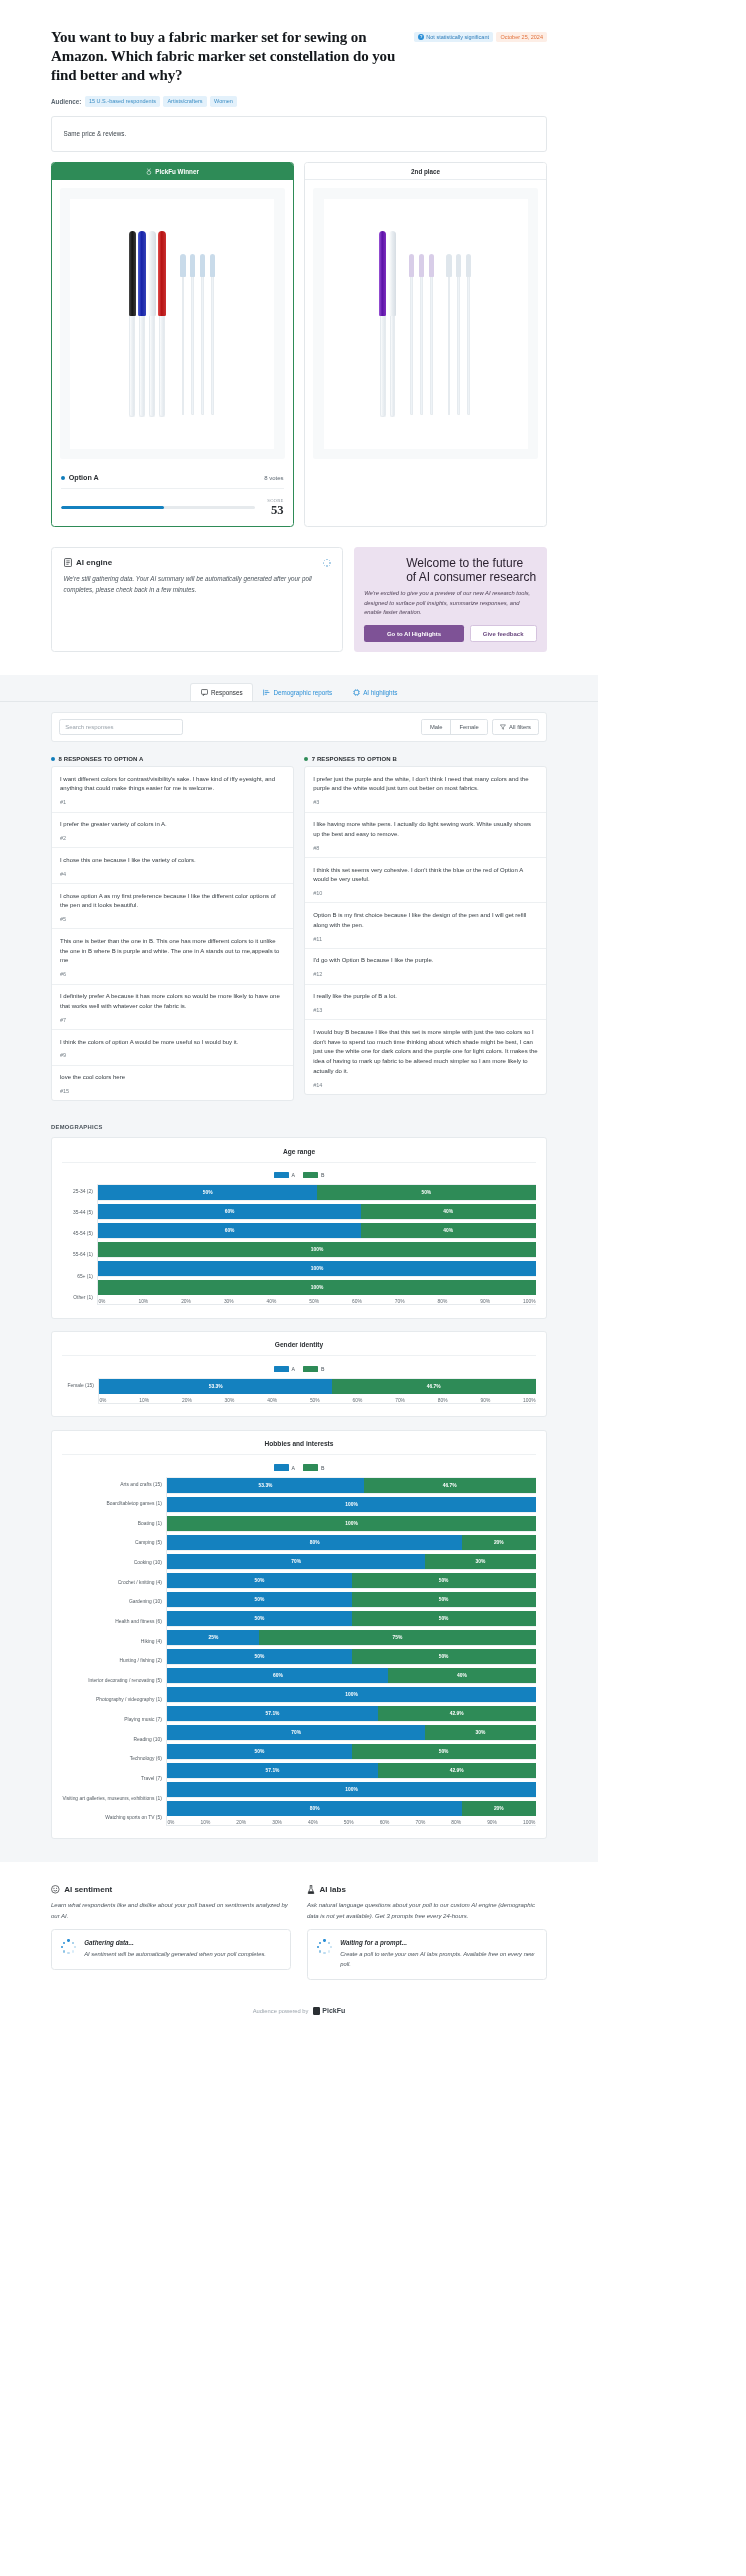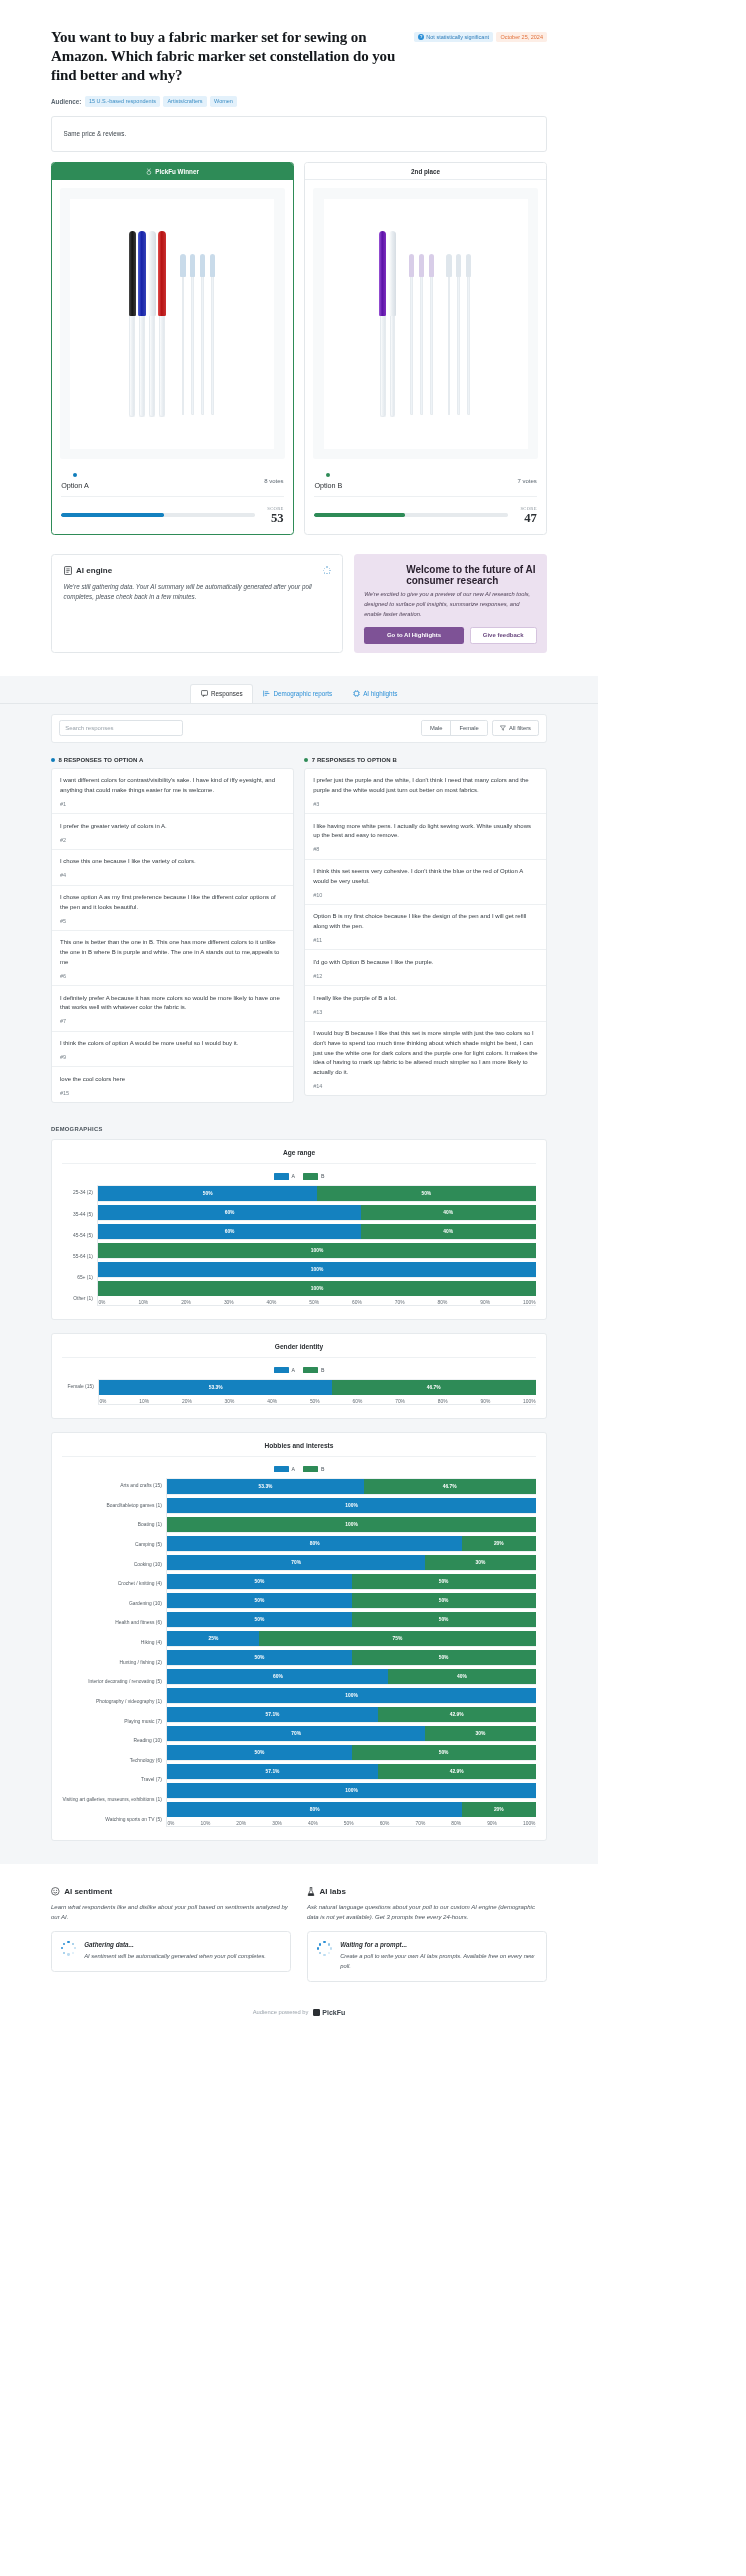--- a/index.html
+++ b/index.html
@@ -57,21 +57,21 @@
   .img-inner { background:#ffffff; width:100%; height:100%; display:flex; align-items:center; justify-content:center; gap:2.3px; }
   .pen { width:7.5px; position:relative; display:flex; flex-direction:column; align-items:center; }
   .pen .cap { width:7.5px; height:85px; border-radius:4px 4px 1.2px 1.2px; }
   .pen .barrel { width:5.8px; height:101px; background:linear-gradient(90deg,#fbfcfd,#eef2f5 40%,#e2e8ed); border-radius:0 0 2.3px 2.3px; border:0.6px solid #e6ebef; border-top:none; }
   .pen.refill { margin-top:21px; }
   .pen.refill .cap { height:23px; width:5.2px; }
   .pen.refill .barrel { height:138px; width:2.9px; background:linear-gradient(90deg,#f4f8fb,#e8eef3); }
 
   .opt-meta { padding: 5.8px 9.2px 9.2px 9.2px; }
   .opt-meta-top { display:flex; align-items:center; justify-content:space-between; padding-bottom:5.8px; border-bottom:0.6px solid #edf0f2; }
-  .opt-name { display:flex; align-items:center; gap:3.5px; font-size:7.2px; font-weight:400;flex-direction:column; }
+  .opt-name { display:flex; align-items:center; gap:3.5px; font-size:7.2px; font-weight:700; }
   .dot { width:4px; height:4px; border-radius:50%; display:inline-block; }
   .dot.a { background:#0f7dbb; }
   .dot.b { background:#2e8b57; }
   .votes { font-size:6px; color:#5b6670; }
   .score-row { display:flex; align-items:center; justify-content:space-between; margin-top:9.2px;font-family:Liberation Serif, serif; }
   .bar-track { flex:1; height:3.5px; background:#e6eaed; border-radius:1.7px; overflow:hidden; margin-right:12.7px; }
   .bar-fill { height:100%; border-radius:1.7px; }
   .bar-fill.a { background:#1481bf; }
   .bar-fill.b { background:#2e8b57; }
   .score-box { text-align:right; }
@@ -80,21 +80,21 @@
 
   
   .ai-row { display:flex; gap:10.4px; margin-top:19.6px; align-items:stretch; }
   .ai-summary { flex:1.55; border:0.6px solid #e3e7ea; border-radius:3.5px; background:#fff; padding:10.4px 11.5px; }
   .ai-sum-head { display:flex; align-items:center; justify-content:space-between; }
   .ai-sum-title { display:flex; align-items:center; gap:4.6px; font-size:8px; font-weight:700; }
   .spinner { width:8px; height:8px; position:relative; }
   .spinner i { position:absolute; width:1.4px; height:1.4px; border-radius:50%; background:#9fc8e4; }
   .ai-sum-text { font-style:italic; font-size:6.3px; color:#4a535b; line-height:1.65; margin-top:7px; }
   .ai-promo { flex:1; background:#ece1f0; border-radius:3.5px; padding:9.2px 10.4px; }
-  .ai-promo-title { font-size:10px; font-weight:700; color:#2b2230;padding-left:42px; }
+  .ai-promo-title { font-size:12px; font-weight:400; color:#2b2230;padding-left:42px; }
   .ai-promo-text { font-style:italic; font-size:5.8px; color:#4d3f55; line-height:1.7; margin-top:4.6px; }
   .ai-promo-btns { display:flex; gap:5.8px; margin-top:7px; }
   .btn-purple { flex:1.6; background:#7e5296; color:#fff; border:none; border-radius:2.3px; padding:4.6px 3.5px; font-size:6px; font-weight:700; cursor:pointer; font-family:inherit; }
   .btn-white { flex:1; background:#fff; color:#6b4a80; border:0.6px solid #d5c3de; border-radius:2.3px; padding:4.6px 3.5px; font-size:6px; font-weight:700; cursor:pointer; font-family:inherit; }
 
   
   .grey { background:#f4f6f8; padding-bottom:23px; margin-top:17.3px; }
   .tabs { display:flex; justify-content:center; gap:0; padding-top:8px; }
   .tab {
     display:flex; align-items:center; gap:3.5px; font-size:6.3px; color:#2b8fd6;
@@ -302,38 +302,20 @@
                   <div class="cap" style="background:#dfe6ec"></div>
                   <div class="barrel"></div>
                 </div>
               <div class="pen refill">
                   <div class="cap" style="background:#dfe6ec"></div>
                   <div class="barrel"></div>
                 </div>
             </div>
           </div>
         </div>
-        <div class="opt-meta">
-          <div class="opt-meta-top">
-            <div class="opt-name">
-              <span class="dot b"></span>
-              <span>Option B</span>
-            </div>
-            <span class="votes">7 votes</span>
-          </div>
-          <div class="score-row">
-            <div class="bar-track">
-              <div class="bar-fill b" id="bar-b" style="width: 47%;"></div>
-            </div>
-            <div class="score-box">
-              <div class="score-label">SCORE</div>
-              <div class="score-val">47</div>
-            </div>
-          </div>
-        </div>
       </div>
     </div>
 
     <div class="ai-row">
       <div class="ai-summary">
         <div class="ai-sum-head">
           <div class="ai-sum-title">
             <svg width="8" height="9.2" viewBox="0 0 14 16">
                 <rect x="1" y="1" width="12" height="14" rx="1.5" fill="none" stroke="#2b2f33" stroke-width="1.4"></rect>
                 <line x1="4" y1="5" x2="10" y2="5" stroke="#2b2f33" stroke-width="1.2"></line>

